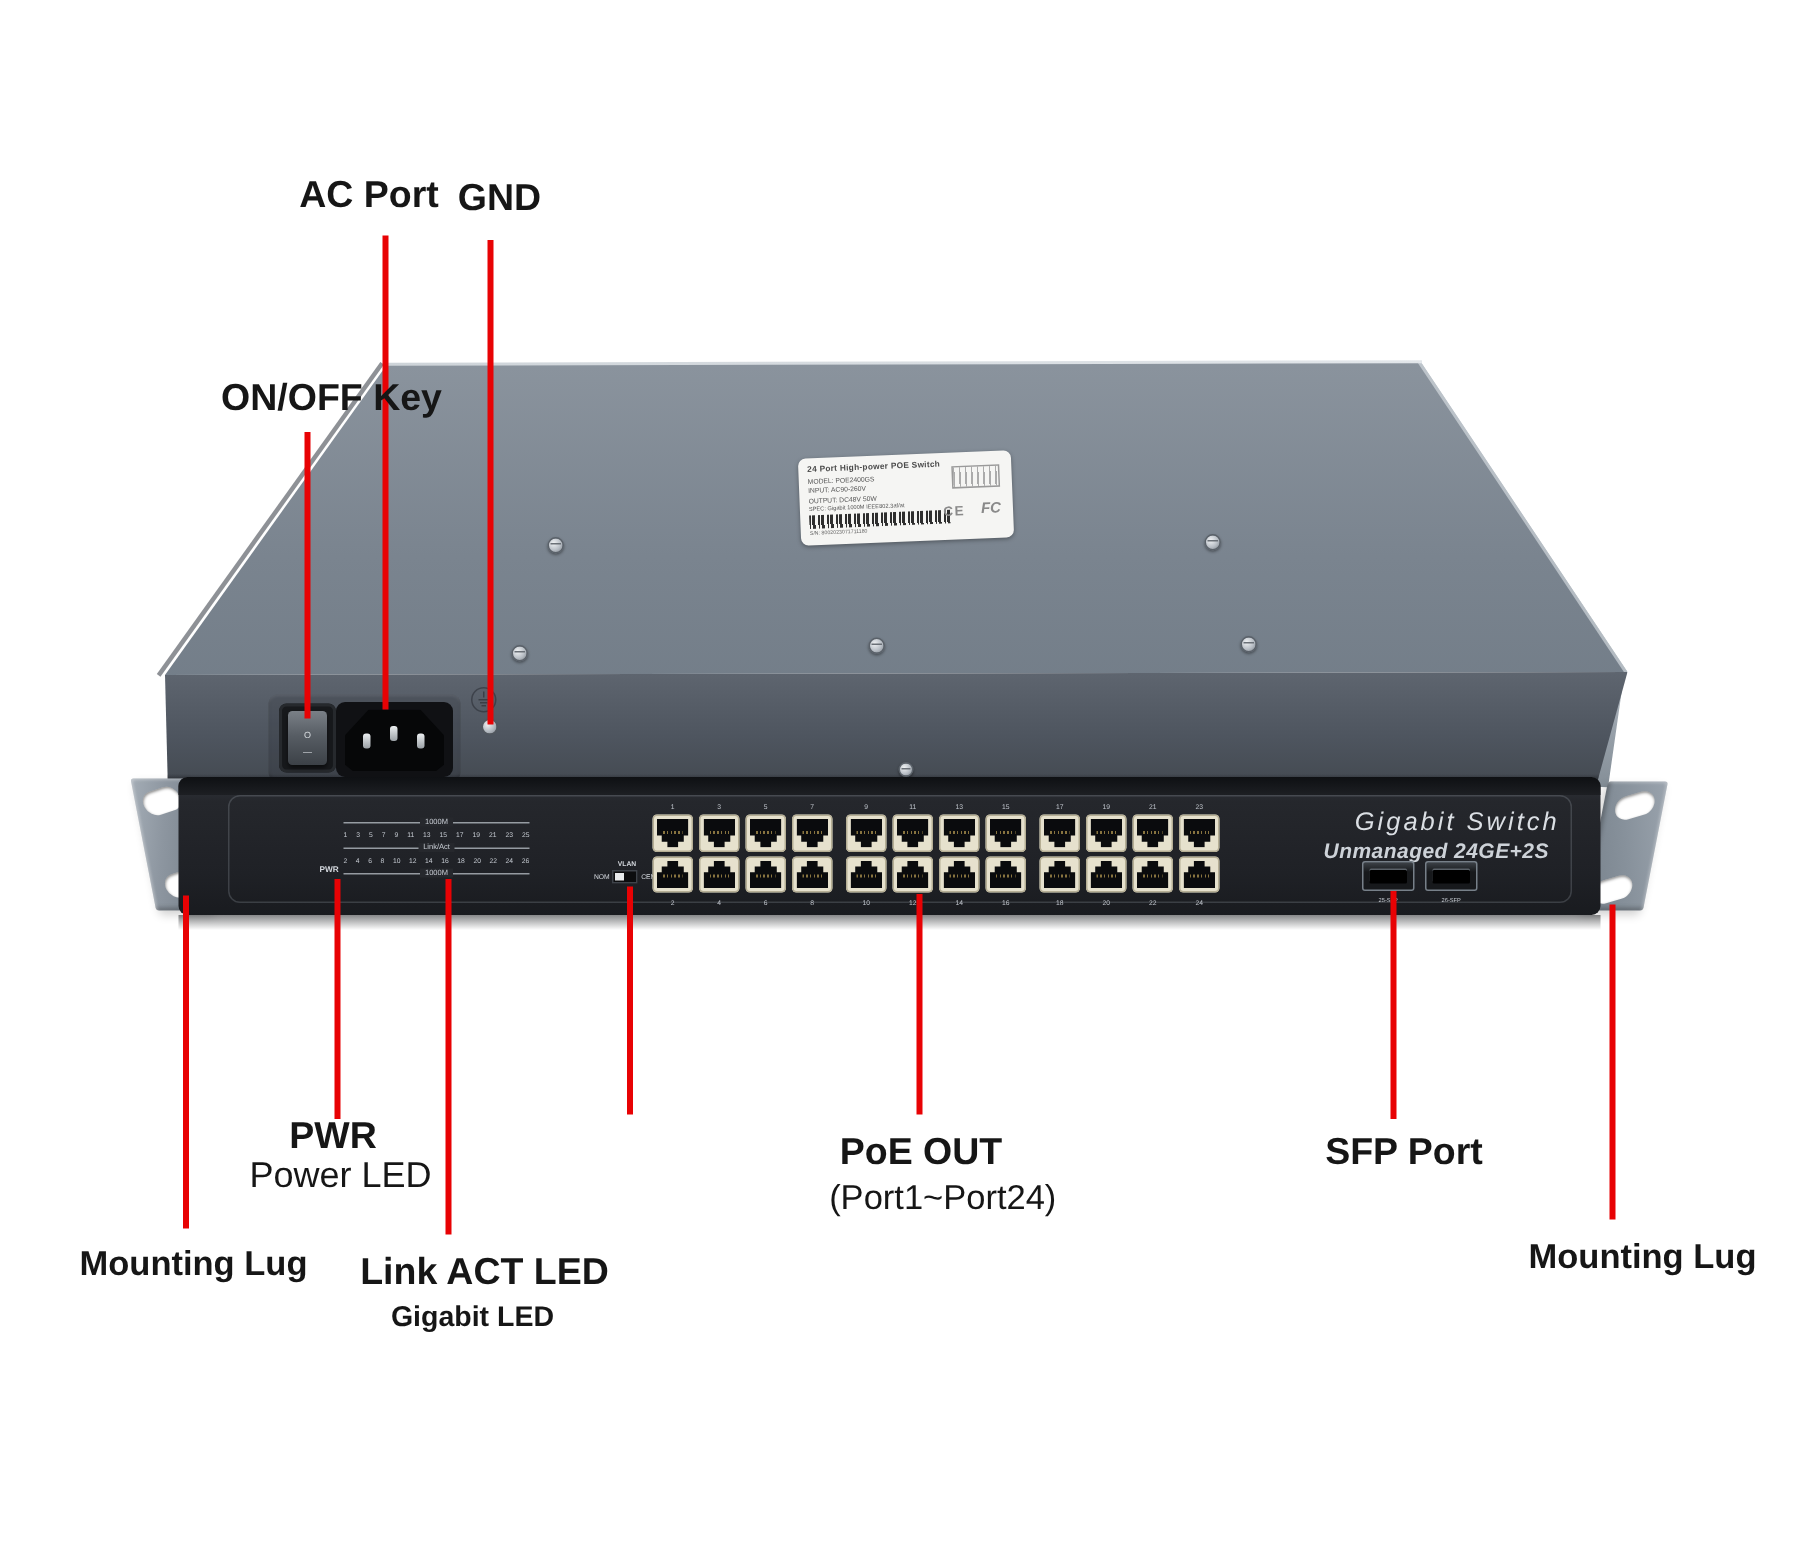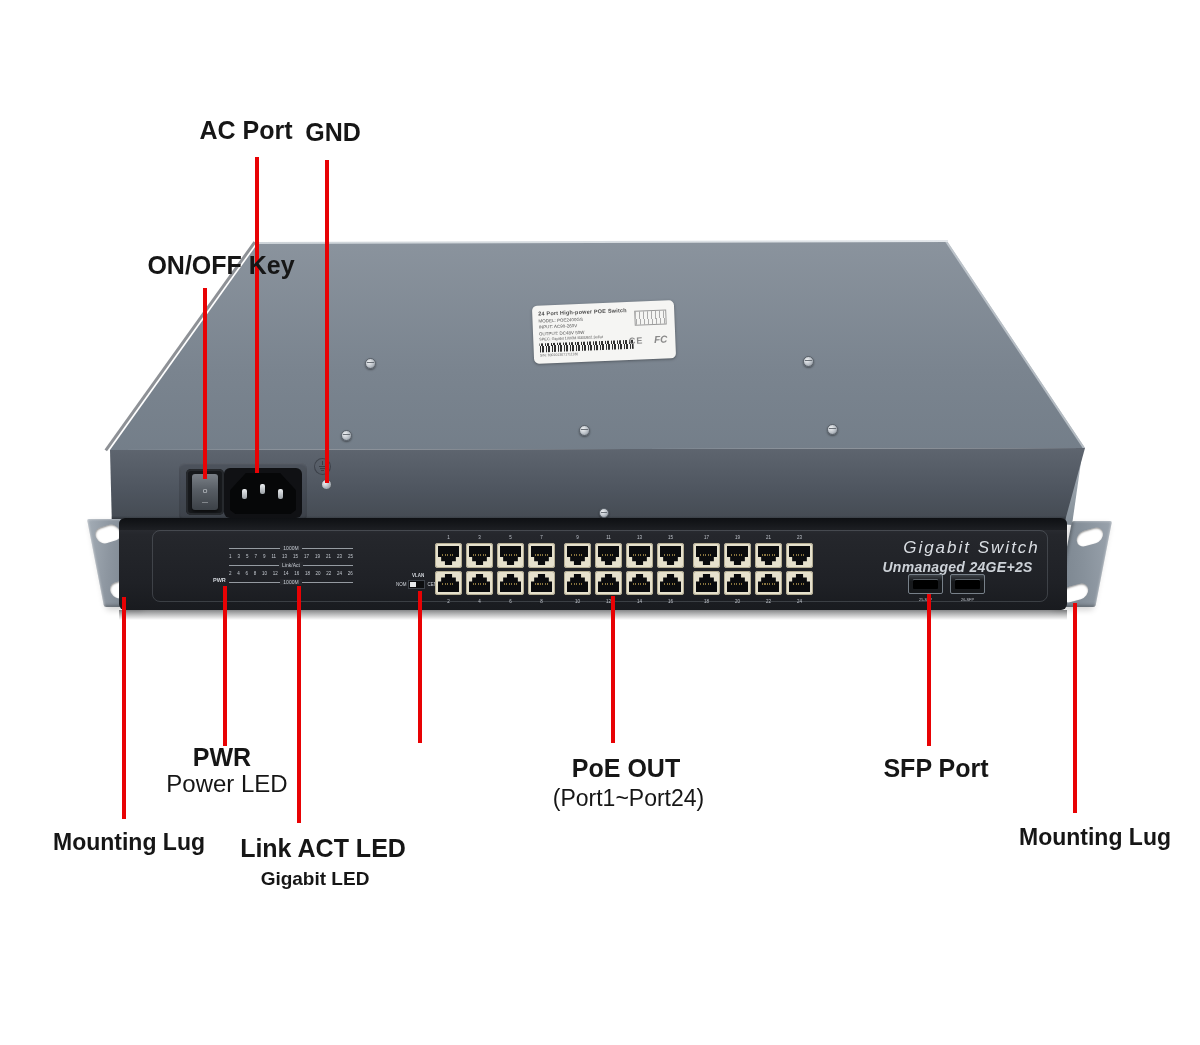--- a/index.html
+++ b/index.html
@@ -9,21 +9,21 @@
 
   
   .ann { position:absolute; color:#161616; text-align:center; z-index:41; line-height:1.1; }
   .ann.b { font-weight:bold; }
   #lbl-ac      { left:182px; top:117px; width:128px; font-size:25px; }
   #lbl-gnd     { left:296px; top:119px; width:74px;  font-size:25px; }
   #lbl-onoff   { left:100px; top:252px; width:148px; font-size:25px;margin-left:47px; }
   #lbl-pwr     { left:157px; top:744px; width:130px; font-size:25px; }
   #lbl-pwrsub  { left:147px; top:771px; width:160px; font-size:24px; }
   #lbl-nom     { left:330px; top:751px; width:200px; font-size:25px; }
-  #lbl-poe     { left:546px; top:755px; width:160px; font-size:25px; }
+  #lbl-poe     { left:534px; top:755px; width:160px; font-size:25px; }
   #lbl-poesub  { left:526px; top:786px; width:205px; font-size:23px; }
   #lbl-sfp     { left:856px; top:755px; width:160px; font-size:25px; }
   #lbl-sfpsub  { left:843px; top:788px; width:205px; font-size:23px; }
   #lbl-lugL    { left:49px;  top:830px; width:160px; font-size:23px; }
   #lbl-linkact { left:237px; top:835px; width:172px; font-size:25px; }
   #lbl-gigabit { left:234px; top:869px; width:162px; font-size:19px; }
   #lbl-lugR    { left:1014px;top:825px; width:162px; font-size:23px; }
 
   
   .rl { position:absolute; width:4px; background:var(--red,#e80204); z-index:40; }

